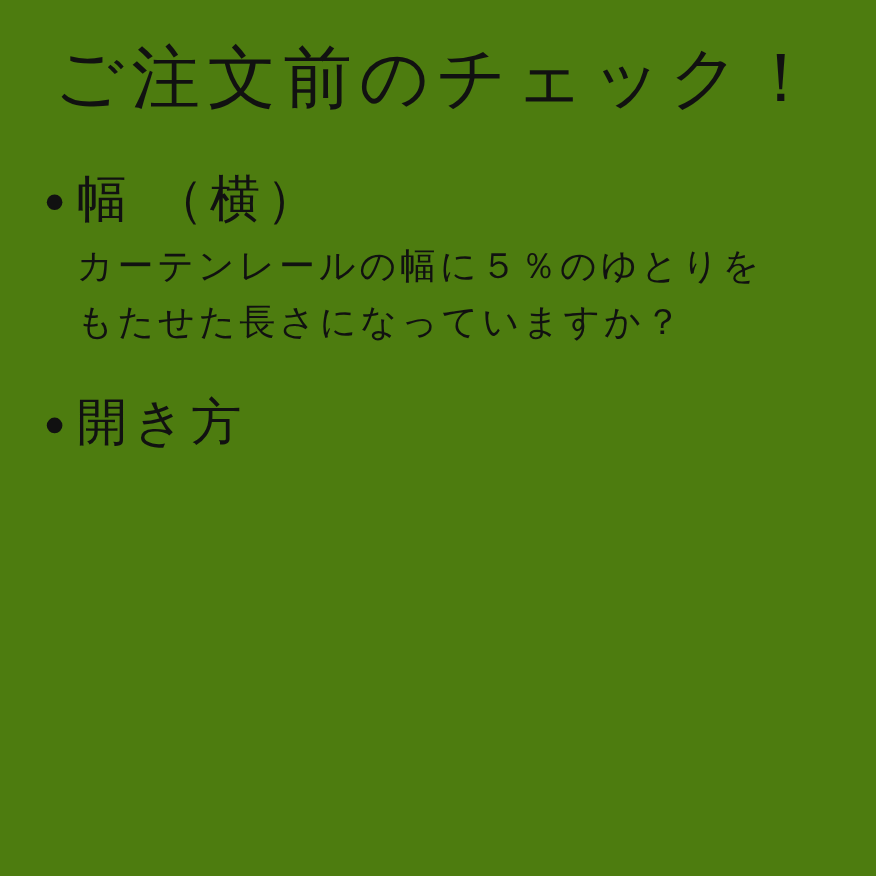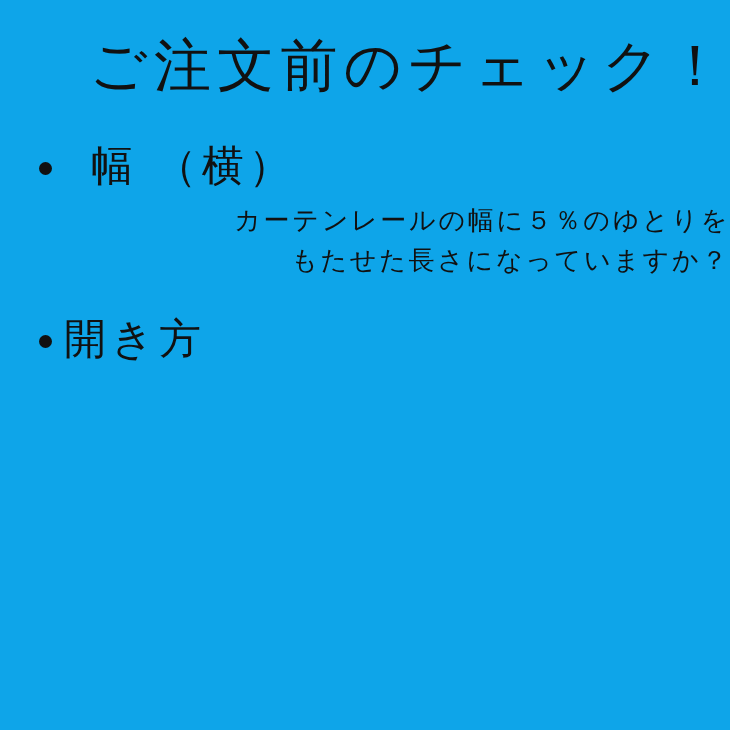--- a/index.html
+++ b/index.html
@@ -4,25 +4,24 @@
 <style>
   html, body {
     margin: 0;
     padding: 0;
     background: #ffffff;
   }
   .page {
     position: relative;
     width: 730px;
     height: 730px;
-    background: #0ea5e9;
+    background: #4d7c0f;
     color: #111111;
     font-family: "Liberation Sans", "DejaVu Sans", sans-serif;
     overflow: hidden;
-    text-align: right;
   }
   .title {
     margin: 30px 0 0 45px;
     font-size: 57px;
     font-weight: 500;
     letter-spacing: 0.11em;
     line-height: 1.25;
     white-space: nowrap;
   }
   section { margin: 0; padding: 0; }
@@ -42,27 +41,27 @@
   .check-heading {
     margin: 0;
     font-size: 42px;
     font-weight: 500;
     letter-spacing: 0.12em;
     line-height: 1.15;
     white-space: nowrap;
   }
   .body-text {
     margin: 8px 0 0 64px;
-    font-size: 26px;
+    font-size: 30px;
     font-weight: 400;
     letter-spacing: 0.105em;
     line-height: 1.55;
     white-space: pre-line;
   }
-  section:nth-of-type(1) .heading-row { margin-top: 41px; gap: 27px; }
+  section:nth-of-type(1) .heading-row { margin-top: 41px; }
   section:nth-of-type(2) .heading-row { margin-top: 35px; }
   section:nth-of-type(3) .heading-row { margin-top: 40px; }
   section:nth-of-type(1) .body-text { margin-top: 9px; }
   section:nth-of-type(2) .body-text { margin-top: 4px; }
   section:nth-of-type(3) .body-text { margin-top: 0; }
 </style>
 </head>
 <body>
 
 <div class="page">

